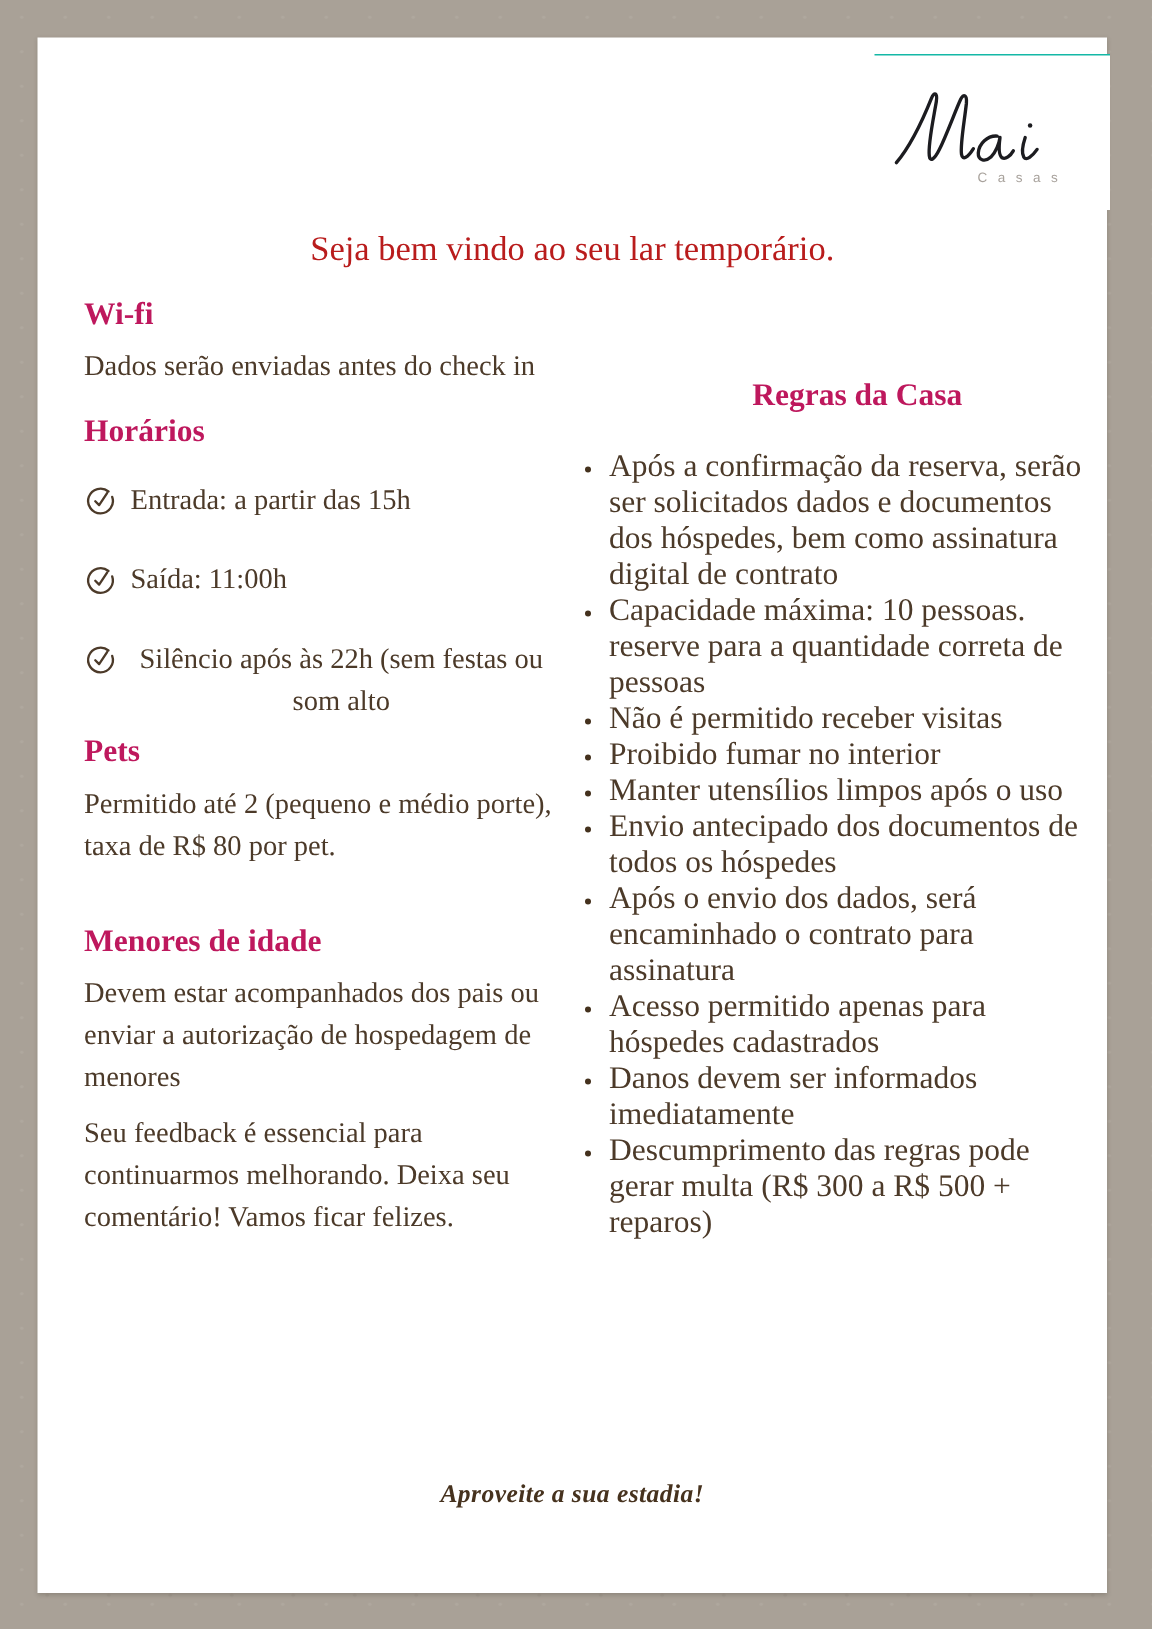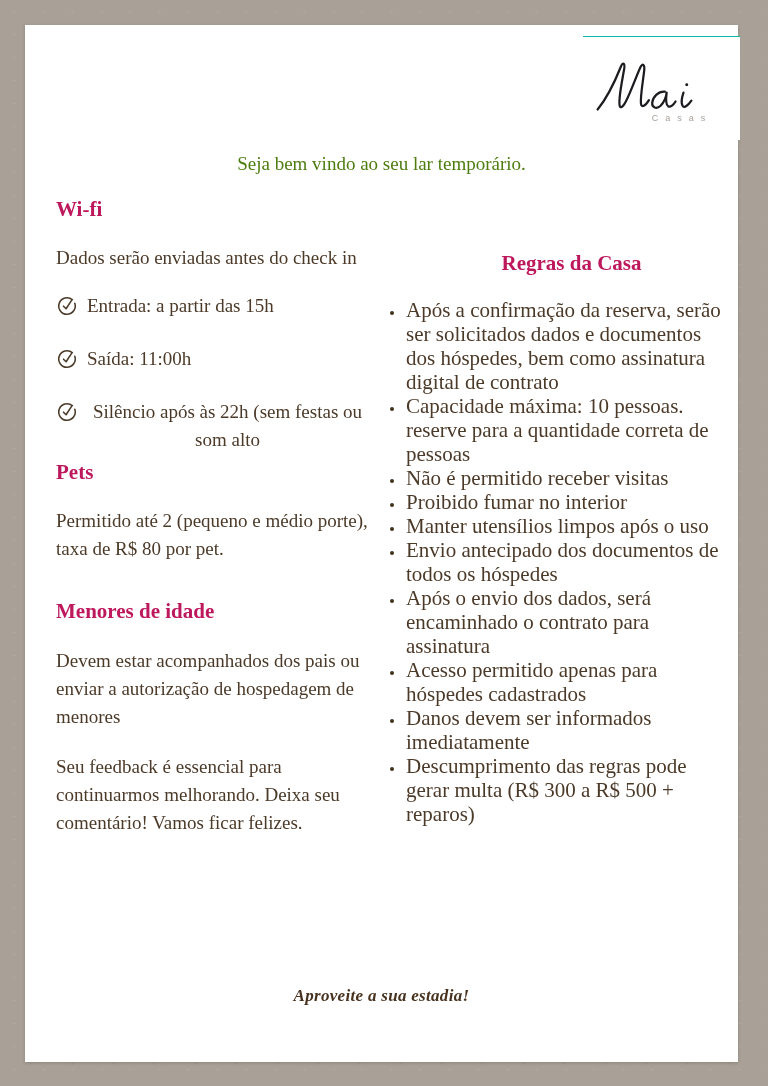--- a/index.html
+++ b/index.html
@@ -38,35 +38,35 @@
   .title {
     position:absolute; top:26px; left:0; width:610px;
     text-align:center;
     font-family:"DejaVu Serif", serif; font-style:italic;
     font-size:57px; line-height:1.15; letter-spacing:1px;
     color:#4a3522;
   }
   .subtitle {
     position:absolute; top:128px; left:0; width:100%;
     text-align:center;
-    font-size:19px; color:#4d7c0f;
+    font-size:23px; color:#b91c1c;
   }
   
   .h2 {
     font-size:21px; font-weight:bold; color:#be185d;
     line-height:1.2;
   }
   .body-text {
     font-size:19px; line-height:28px; color:#4c3a29;
   }
   
   .col-left {
     position:absolute; left:31px; top:172px; width:312px;
   }
-  .col-left .body-text { margin-top:22px; }
+  .col-left .body-text { margin-top:9px; }
   .h2-gap { margin-top:16px; }
   .h2-gap-lg { margin-top:36px; }
   .h2-gap-xl { margin-top:24px; }
   .clock-list { margin-top:20px; }
   .clock-row {
     display:flex; align-items:flex-start;
     margin-bottom:25px;
   }
   .clock-row:last-child { margin-bottom:6px; }
   .clock-row .icon {
@@ -115,20 +115,21 @@
       <span class="logo-tagline">Casas</span>
     </div>
 
     <div class="subtitle">Seja bem vindo ao seu lar temporário.</div>
 
     <div class="col-left">
 
       <div class="h2">Wi-fi</div>
       <p class="body-text">Dados serão enviadas antes do check in</p>
 
+      <div class="h2 h2-gap">Horários</div>
       <div class="clock-list">
         <div class="clock-row">
           <span class="icon">
             <svg viewBox="0 0 24 24" fill="none" stroke="#4c3a29" stroke-width="1.7" stroke-linecap="round" stroke-linejoin="round">
               <path d="M20.5 9 A 9 9 0 1 1 17.8 5.1"></path>
               <path d="M8.2 12.2 L11 15 L16.8 6.2"></path>
             </svg>
           </span>
           <span class="body-text">Entrada: a partir das 15h</span>
         </div>

